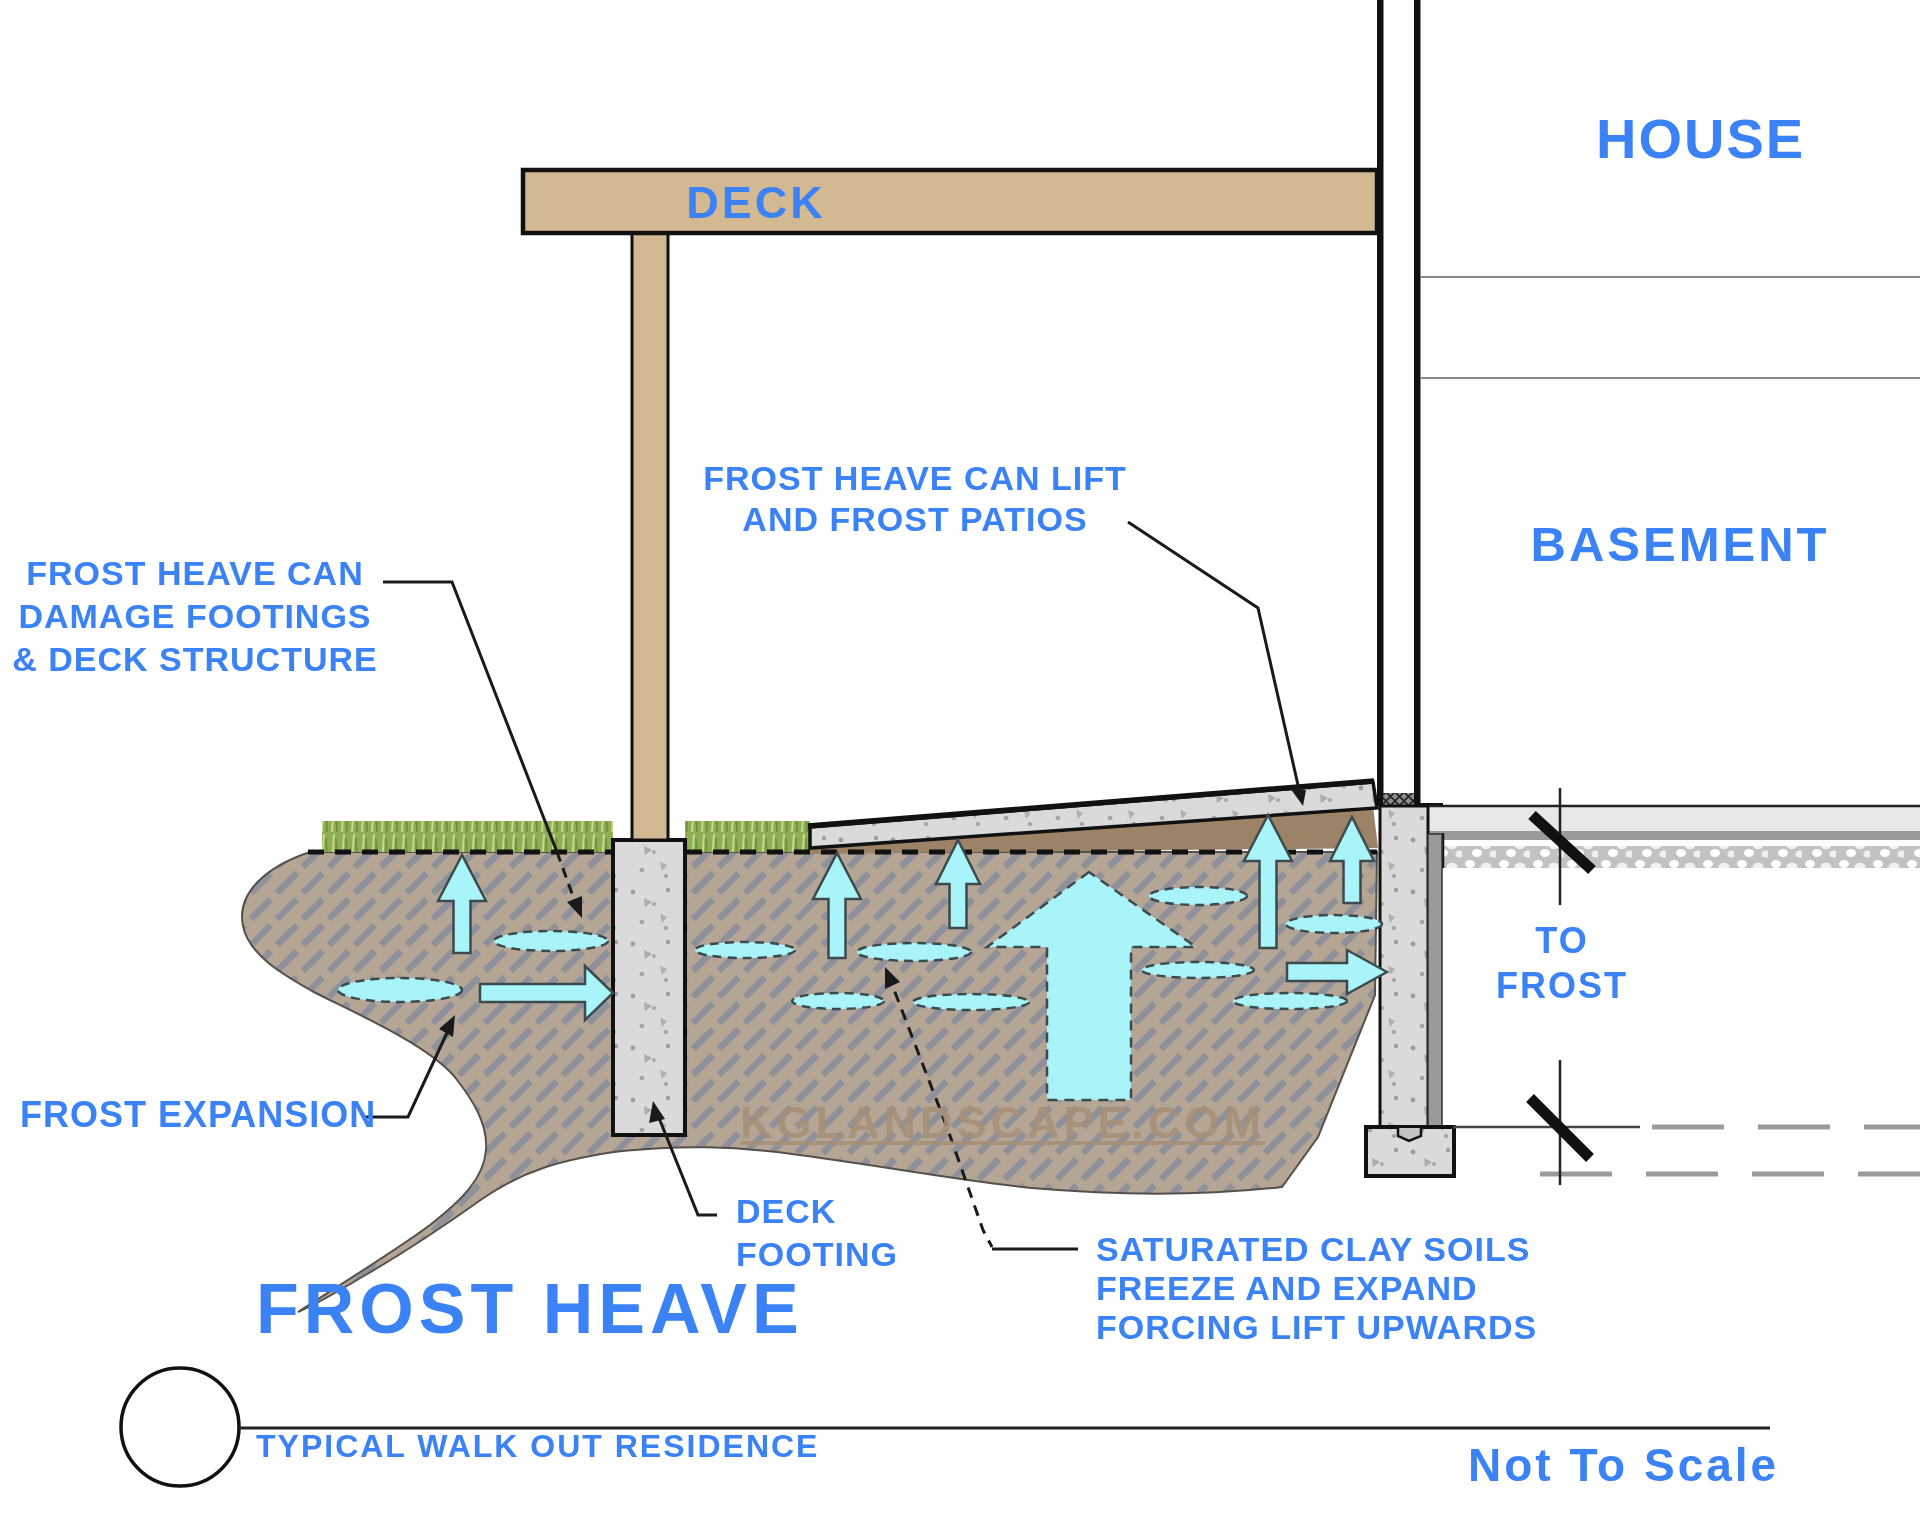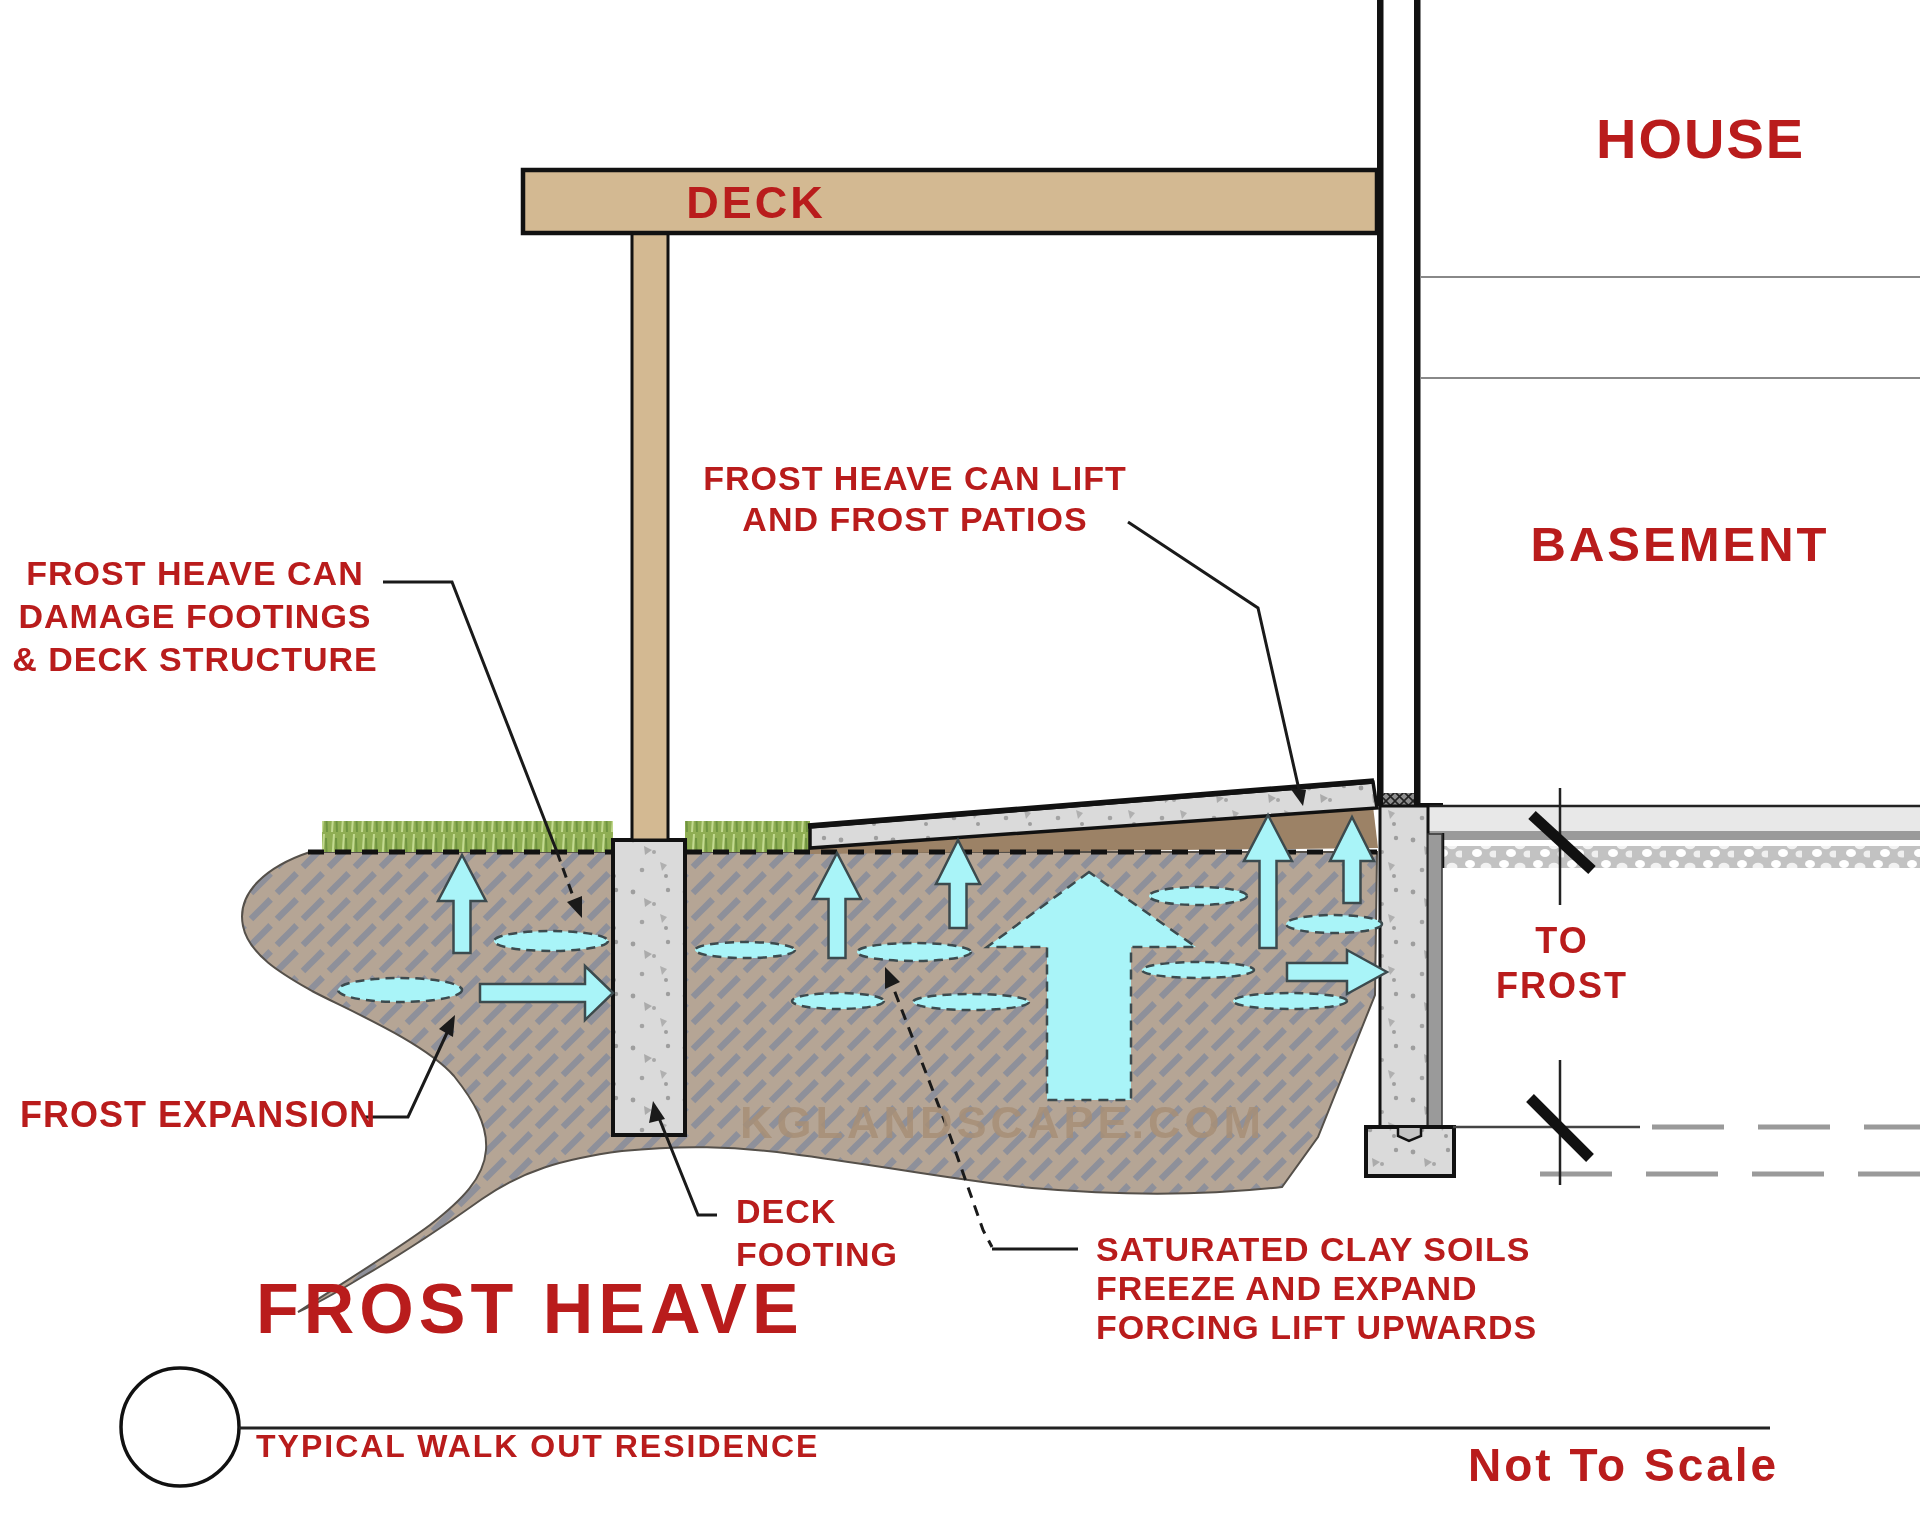--- a/index.html
+++ b/index.html
@@ -1,31 +1,31 @@
 <!DOCTYPE html>
 <html><head>
 <meta charset="utf-8">
 <style>
   html,body{margin:0;padding:0;background:#ffffff;}
   #stage{position:relative;width:1920px;height:1523px;background:#fff;overflow:hidden;
          font-family:"Liberation Sans", sans-serif;color:#1a1a1a;}
   #stage svg{position:absolute;left:0;top:0;}
-  .lbl{position:absolute;white-space:nowrap;color:#b91c1c;line-height:1.18;}
+  .lbl{position:absolute;white-space:nowrap;color:#3b82f6;line-height:1.18;}
   .hand{font-family:"Liberation Sans", sans-serif;font-weight:600;letter-spacing:1px;}
   .house-lbl{left:1596px;top:106px;font-size:56px;letter-spacing:2px;}
   .deck-lbl{left:656px;top:176px;width:200px;font-size:45px;text-align:center;letter-spacing:3px;}
   .basement-lbl{left:1500px;top:516px;width:360px;font-size:49px;text-align:center;letter-spacing:3px;}
   .patio-note{left:700px;top:458px;width:430px;font-size:34px;text-align:center;line-height:1.22;}
   .footings-note{left:10px;top:552px;width:370px;font-size:34px;text-align:center;line-height:1.26;}
   .frostexp-lbl{left:20px;top:1094px;font-size:36px;}
   .deckfooting-lbl{left:736px;top:1190px;font-size:34px;line-height:1.26;}
   .clay-note{left:1096px;top:1230px;font-size:34px;line-height:1.14;}
   .tofrost-lbl{left:1462px;top:918px;width:200px;font-size:36px;text-align:center;line-height:1.25;letter-spacing:2px;}
   .watermark{left:740px;top:1096px;font-size:45px;font-weight:700;letter-spacing:4px;
-             color:#A78F77;opacity:.85;}
+             color:#A78F77;opacity:.85;text-decoration:underline;}
   .title-lbl{left:256px;top:1268px;font-size:70px;font-weight:700;letter-spacing:5px;}
   .subtitle-lbl{left:256px;top:1428px;font-size:32px;font-weight:600;letter-spacing:2px;}
   .scale-lbl{left:1468px;top:1438px;font-size:46px;font-weight:600;letter-spacing:3px;}
 </style>
 </head>
 <body>
 
 <div id="stage">
 
 <svg width="1920" height="1523" viewBox="0 0 1920 1523">

